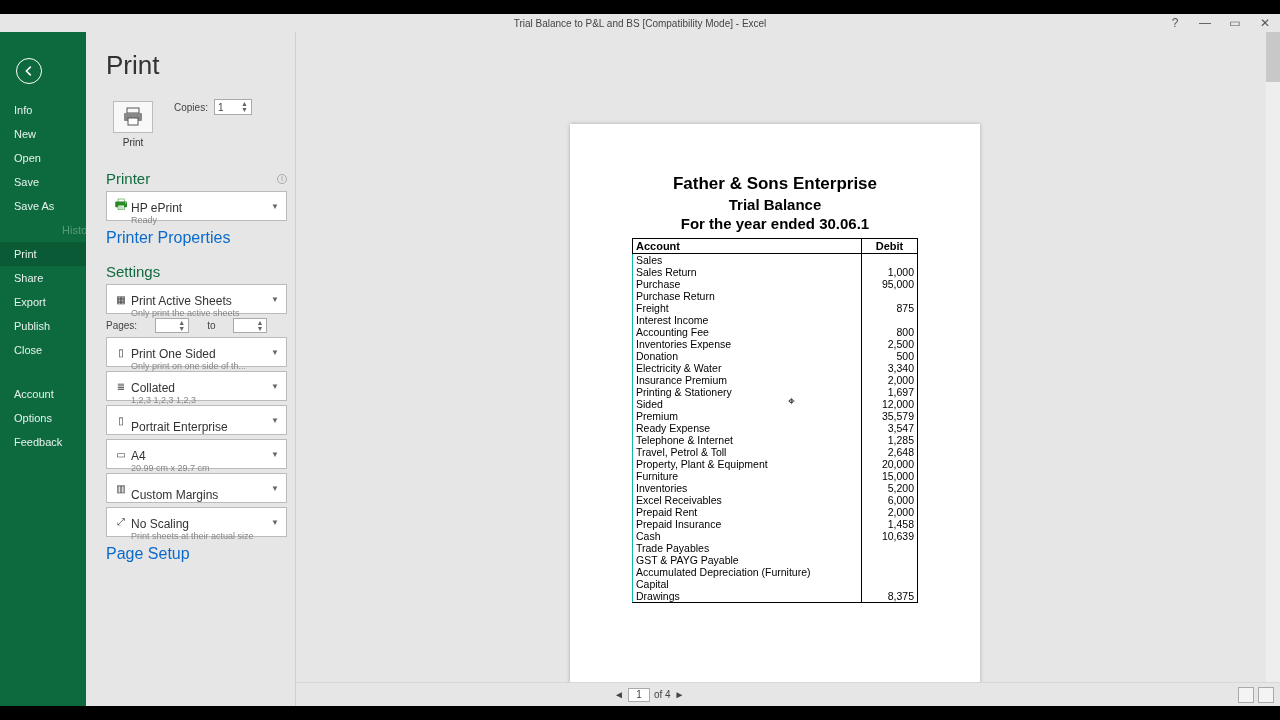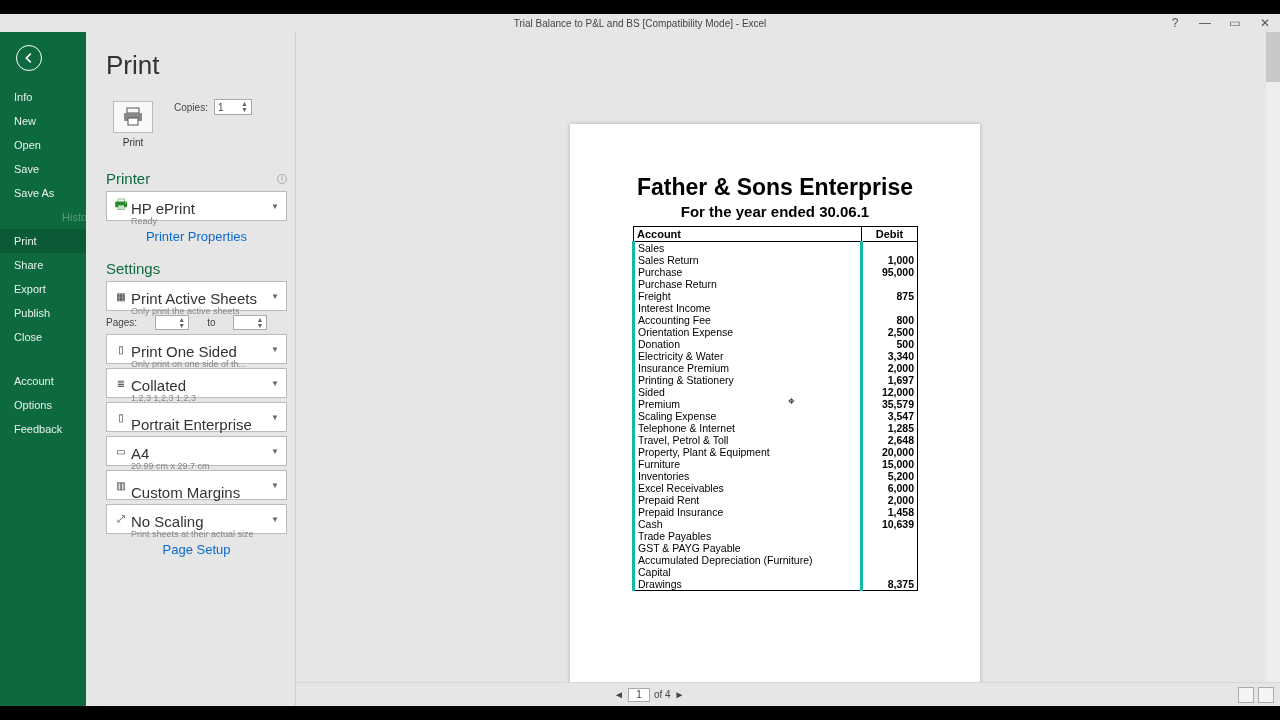--- a/index.html
+++ b/index.html
@@ -4,21 +4,21 @@
 <style>
 * { box-sizing: border-box; margin: 0; padding: 0; font-family: "Segoe UI", Arial, sans-serif; }
 body { width: 1280px; height: 720px; background: #000; overflow: hidden; }
 .app { position: absolute; top: 14px; left: 0; width: 1280px; height: 692px; background: #ef4444; }
 .titlebar { position: absolute; top: 0; left: 0; right: 0; height: 18px; background: #e6e6e6; display: flex; align-items: center; font-size: 10px; color: #444; }
 .titlebar .title { position: absolute; left: 50%; transform: translateX(-50%); }
 .titlebar .user { position: absolute; right: 110px; color: #666; margin-top: 28px; }
 .titlebar .winbtns { position: absolute; right: 0; display: flex; }
 .winbtn { width: 30px; height: 18px; display: flex; align-items: center; justify-content: center; font-size: 12px; color: #555; cursor: pointer; }
 .content { position: absolute; top: 18px; left: 0; right: 0; bottom: 0; display: flex; }
-.greenbar { width: 86px; background: #0d6a3f; color: #fff; padding-top: 7px; position: relative; }
+.greenbar { width: 86px; background: #0d6a3f; color: #fff; padding-top: 20px; position: relative; }
 .backbtn { width: 26px; height: 26px; border: 1.5px solid #fff; border-radius: 50%; margin: 6px 0 14px 16px; display: flex; align-items: center; justify-content: center; cursor: pointer; }
 .backbtn svg { width: 14px; height: 14px; }
 .menu-item { font-size: 11px; color: #e8f2ec; padding: 6px 14px; cursor: pointer; }
 .menu-item.active { background: #0a5a35; }
 .menu-item.disabled { color: #5a9a7a; margin-left: 48px; }
 .menu-group-gap { height: 20px; }
 .main { flex: 1; background: #e6e6e6; position: relative; display: flex; }
 .left-panel { width: 210px; padding: 18px 8px 8px 20px; border-right: 1px solid #d0d0d0; }
 .page-title { font-size: 26px; font-weight: 300; color: #333; margin-bottom: 14px; }
 .print-row { display: flex; align-items: flex-start; gap: 14px; }
@@ -26,39 +26,39 @@
 .print-btn .picon { width: 40px; height: 32px; border: 1px solid #bbb; background: #f8f8f8; margin: 0 auto 4px; display: flex; align-items: center; justify-content: center; }
 .print-btn .plabel { font-size: 10px; color: #333; }
 .copies { display: flex; align-items: center; gap: 6px; font-size: 10px; color: #444; margin-top: 4px; }
 .spinner { width: 38px; height: 16px; border: 1px solid #aaa; background: #fff; font-size: 10px; padding: 0 3px; display: flex; align-items: center; justify-content: space-between; }
 .spinner .arrows { font-size: 7px; line-height: 6px; color: #666; }
 .section-h { font-size: 15px; color: #116a3f; margin: 16px 0 4px; display: flex; align-items: center; justify-content: space-between; }
 .info-i { width: 10px; height: 10px; border: 1px solid #aaa; border-radius: 50%; font-size: 7px; color: #888; display: flex; align-items: center; justify-content: center; }
 .dropdown { border: 1px solid #bbb; background: #fff; height: 30px; display: flex; align-items: center; padding: 0 4px; font-size: 10px; color: #333; cursor: pointer; position: relative; margin-bottom: 4px; }
 .dropdown .dicon { width: 20px; display: flex; align-items: center; justify-content: center; }
 .dropdown .dtext { flex: 1; line-height: 1.1; }
-.dropdown .dtext .dt1 { font-size: 15px; margin-top: 16px; }
+.dropdown .dtext .dt1 { font-size: 12px; margin-top: 16px; }
 .dropdown .dtext .dt2 { font-size: 9px; color: #888; }
 .dropdown .dchev { font-size: 8px; color: #666; padding: 0 3px; }
-.linkr { font-size: 13px; color: #0a6acb; text-align: center; margin: 8px 0 4px; cursor: pointer; }
+.linkr { font-size: 16px; color: #0a6acb; text-align: left; margin: 8px 0 4px; cursor: pointer; }
 .pages-row { display: flex; align-items: center; gap: 18px; font-size: 10px; color: #444; margin-bottom: 4px; }
 .pages-row .pinput { width: 34px; height: 15px; border: 1px solid #aaa; background: #fff; }
 .preview-area { flex: 1; position: relative; background: #e6e6e6; }
 .scroll-track { position: absolute; right: 0; top: 0; bottom: 24px; width: 14px; background: #eee; }
 .scroll-thumb { width: 100%; height: 50px; background: #c8c8c8; }
 .page { position: absolute; left: 274px; top: 92px; width: 410px; height: 570px; background: #fff; box-shadow: 0 0 4px rgba(0,0,0,.25); padding: 50px 16px 16px; }
 .page h1, .page h2 { text-align: center; font-family: Arial, sans-serif; font-weight: bold; color: #000; }
-.page h1 { font-size: 23px; }
+.page h1 { font-size: 17px; }
 .page h2 { font-size: 15px; margin-top: 2px; }
 .tbtable { width: 286px; margin: 6px auto 0; border-collapse: collapse; font-size: 10.5px; font-family: Arial, sans-serif; color: #000; }
 .tbtable th { border: 1px solid #000; text-align: left; padding: 1px 3px; font-size: 11px; }
 .tbtable th.dh { text-align: center; width: 56px; }
-.tbtable td { border-left: 3px solid #14b8a6; border-right: 1px solid #000; padding: 0 3px; }
+.tbtable td { border-left: 1px solid #14b8a6; border-right: 1px solid #000; padding: 0 3px; }
 .tbtable tr:last-child td { border-bottom: 1px solid #000; }
-.tbtable td.dv { text-align: right; width: 56px; font-weight: bold; }
+.tbtable td.dv { text-align: right; width: 56px; }
 .status { position: absolute; left: 0; right: 0; bottom: 0; height: 24px; background: #e6e6e6; border-top: 1px solid #d8d8d8; display: flex; align-items: center; font-size: 10px; color: #444; }
 .status .nav { position: absolute; left: 318px; display: flex; align-items: center; gap: 4px; }
 .status .nav .box { width: 22px; height: 14px; border: 1px solid #aaa; background: #fff; display: flex; align-items: center; justify-content: center; }
 .status .right-icons { position: absolute; right: 6px; display: flex; gap: 4px; }
 .status .ricon { width: 16px; height: 16px; border: 1px solid #aaa; background: #f4f4f4; }
 .printer-icon-ready { color: #2a8a2a; font-size: 14px; }
 .cursor { position: absolute; left: 492px; top: 362px; font-size: 12px; color: #000; }
 </style>
 </head>
 <body>
@@ -215,20 +215,21 @@
         <div class="linkr">Page Setup</div>
       </div>
 
       <div class="preview-area">
         <div class="scroll-track">
             <div class="scroll-thumb"></div>
           </div>
 
         <div class="page">
           <h1>Father &amp; Sons Enterprise</h1>
+          <h2>Trial Balance</h2>
           <h2>For the year ended 30.06.1</h2>
           <table class="tbtable">
             <thead>
                 <tr>
               <th>Account</th>
               <th class="dh">Debit</th>
             </tr>
               </thead>
             <tbody id="tb-body">
                 <tr>
@@ -253,21 +254,21 @@
                 </tr>
                 <tr>
                   <td>Interest Income</td>
                   <td class="dv"></td>
                 </tr>
                 <tr>
                   <td>Accounting Fee</td>
                   <td class="dv">800</td>
                 </tr>
                 <tr>
-                  <td>Orientation Expense</td>
+                  <td>Inventories Expense</td>
                   <td class="dv">2,500</td>
                 </tr>
                 <tr>
                   <td>Donation</td>
                   <td class="dv">500</td>
                 </tr>
                 <tr>
                   <td>Electricity &amp; Water</td>
                   <td class="dv">3,340</td>
                 </tr>
@@ -281,21 +282,21 @@
                 </tr>
                 <tr>
                   <td>Sided</td>
                   <td class="dv">12,000</td>
                 </tr>
                 <tr>
                   <td>Premium</td>
                   <td class="dv">35,579</td>
                 </tr>
                 <tr>
-                  <td>Scaling Expense</td>
+                  <td>Ready Expense</td>
                   <td class="dv">3,547</td>
                 </tr>
                 <tr>
                   <td>Telephone &amp; Internet</td>
                   <td class="dv">1,285</td>
                 </tr>
                 <tr>
                   <td>Travel, Petrol &amp; Toll</td>
                   <td class="dv">2,648</td>
                 </tr>

